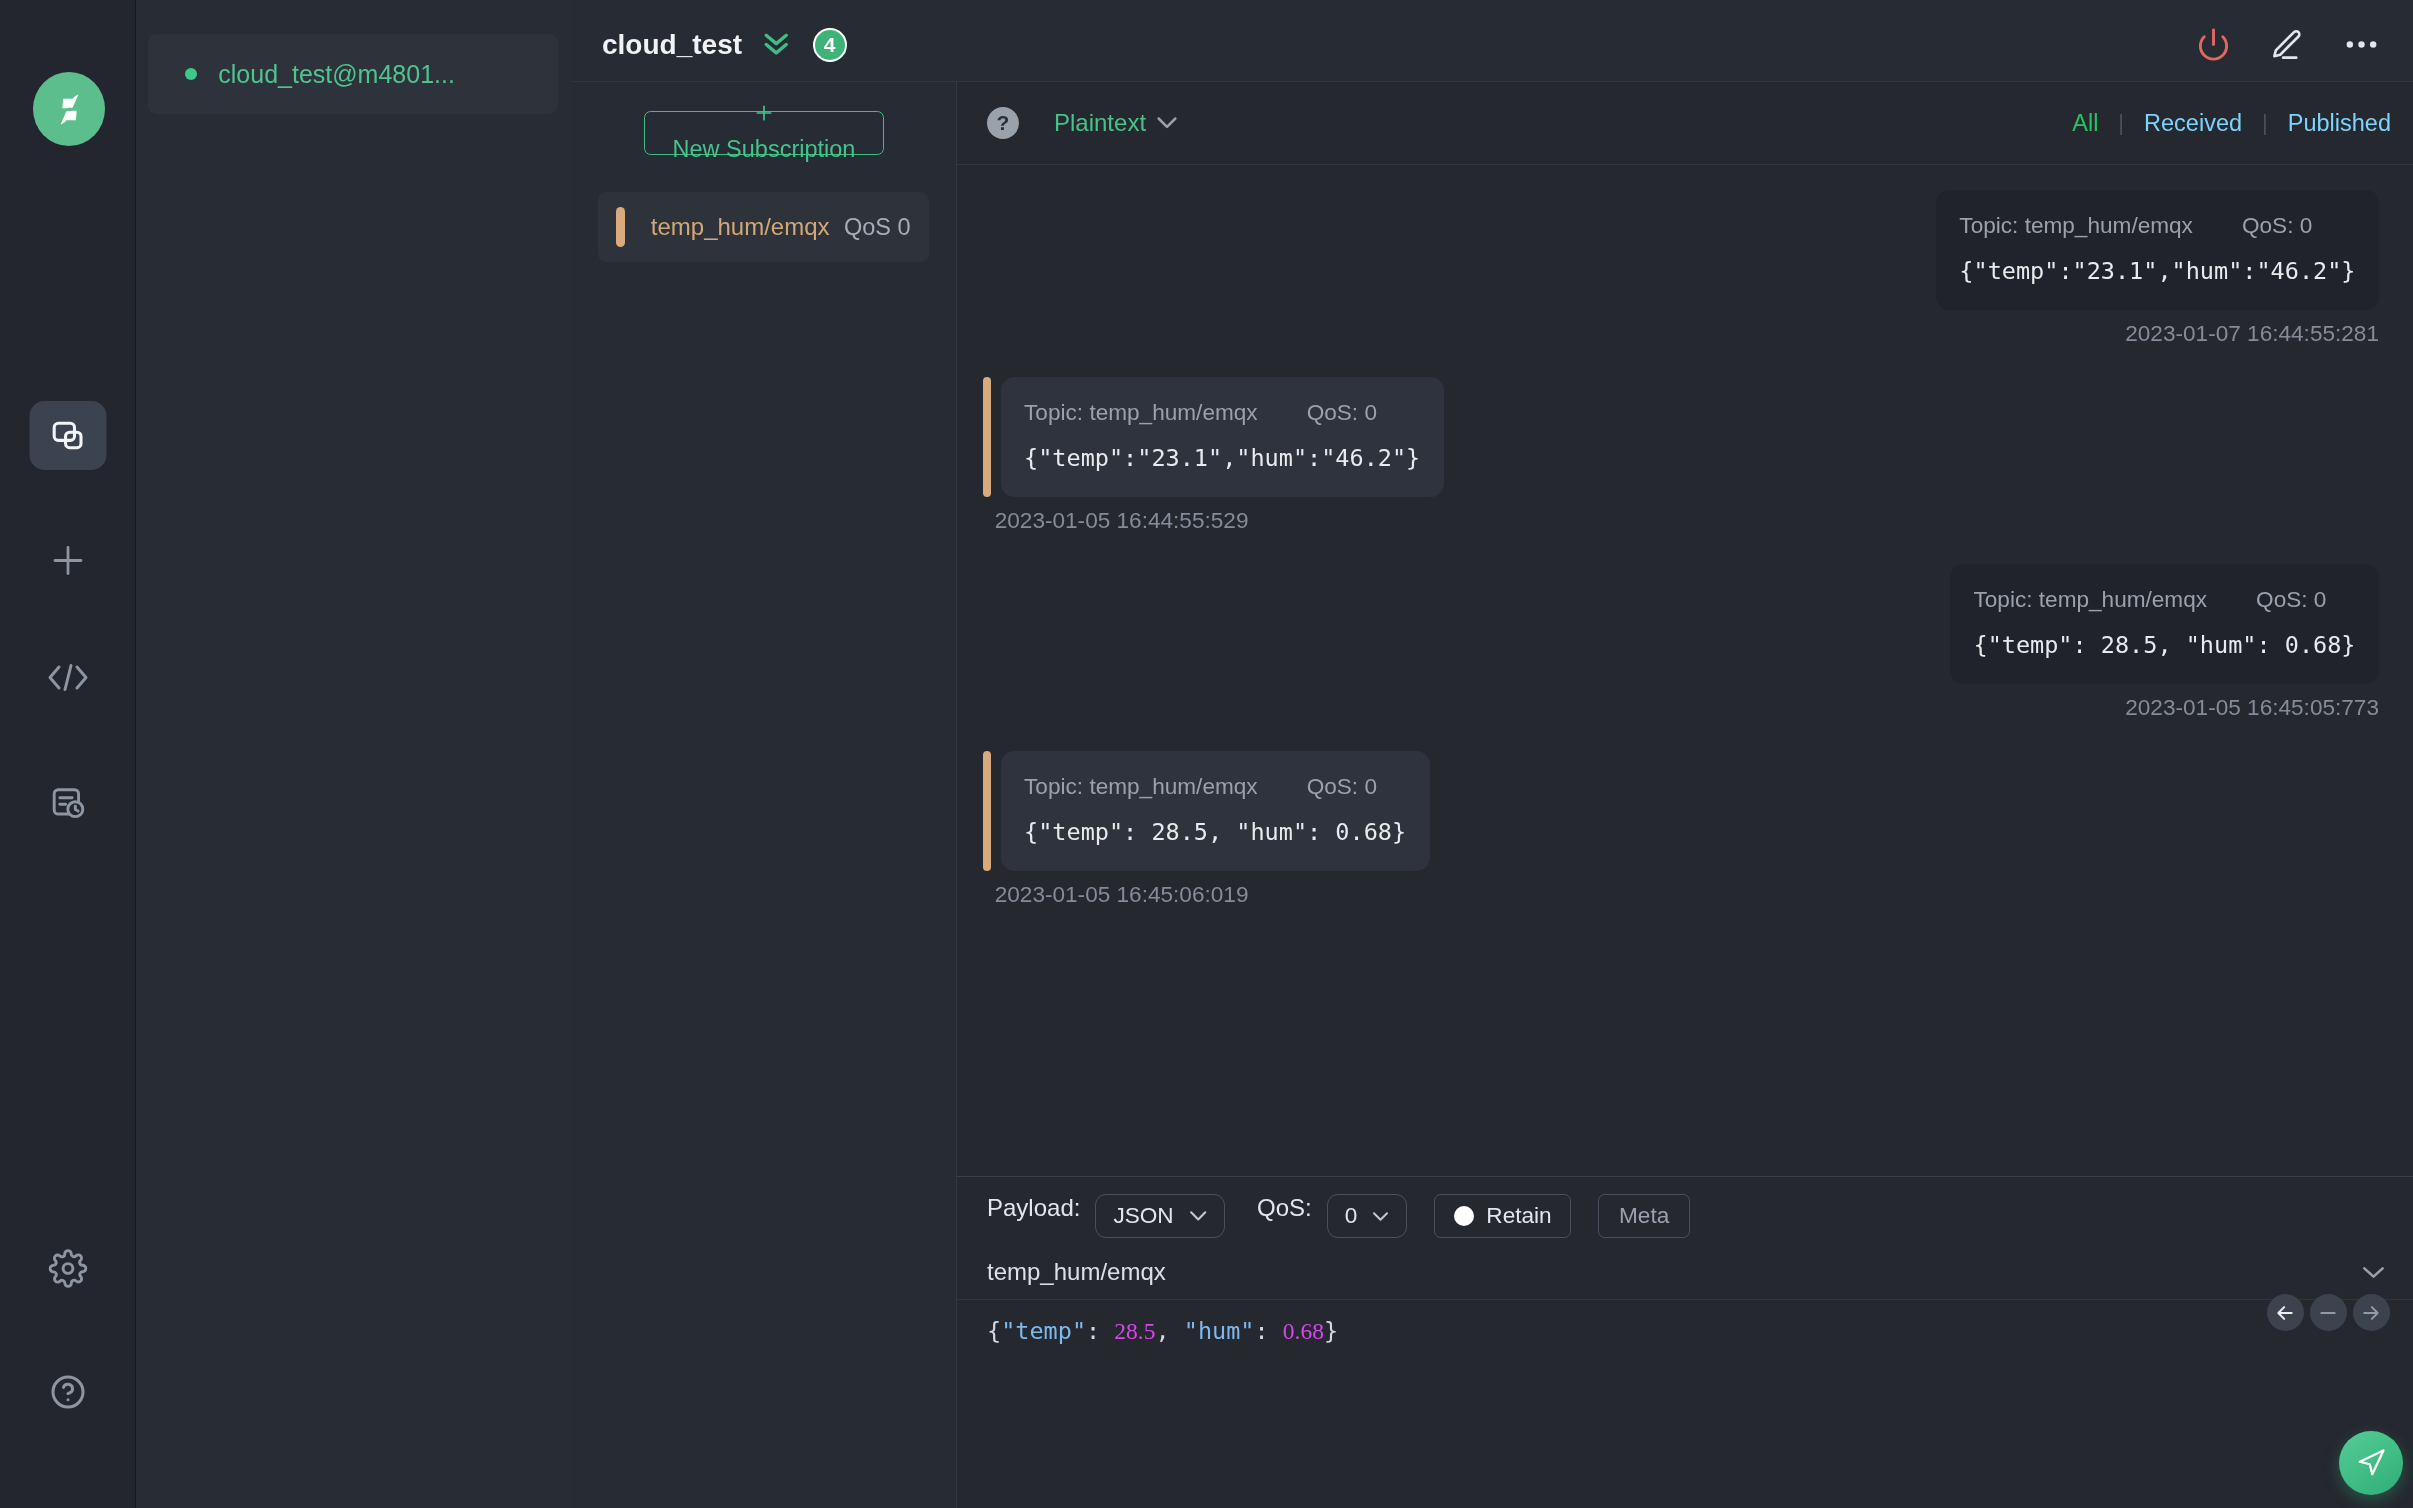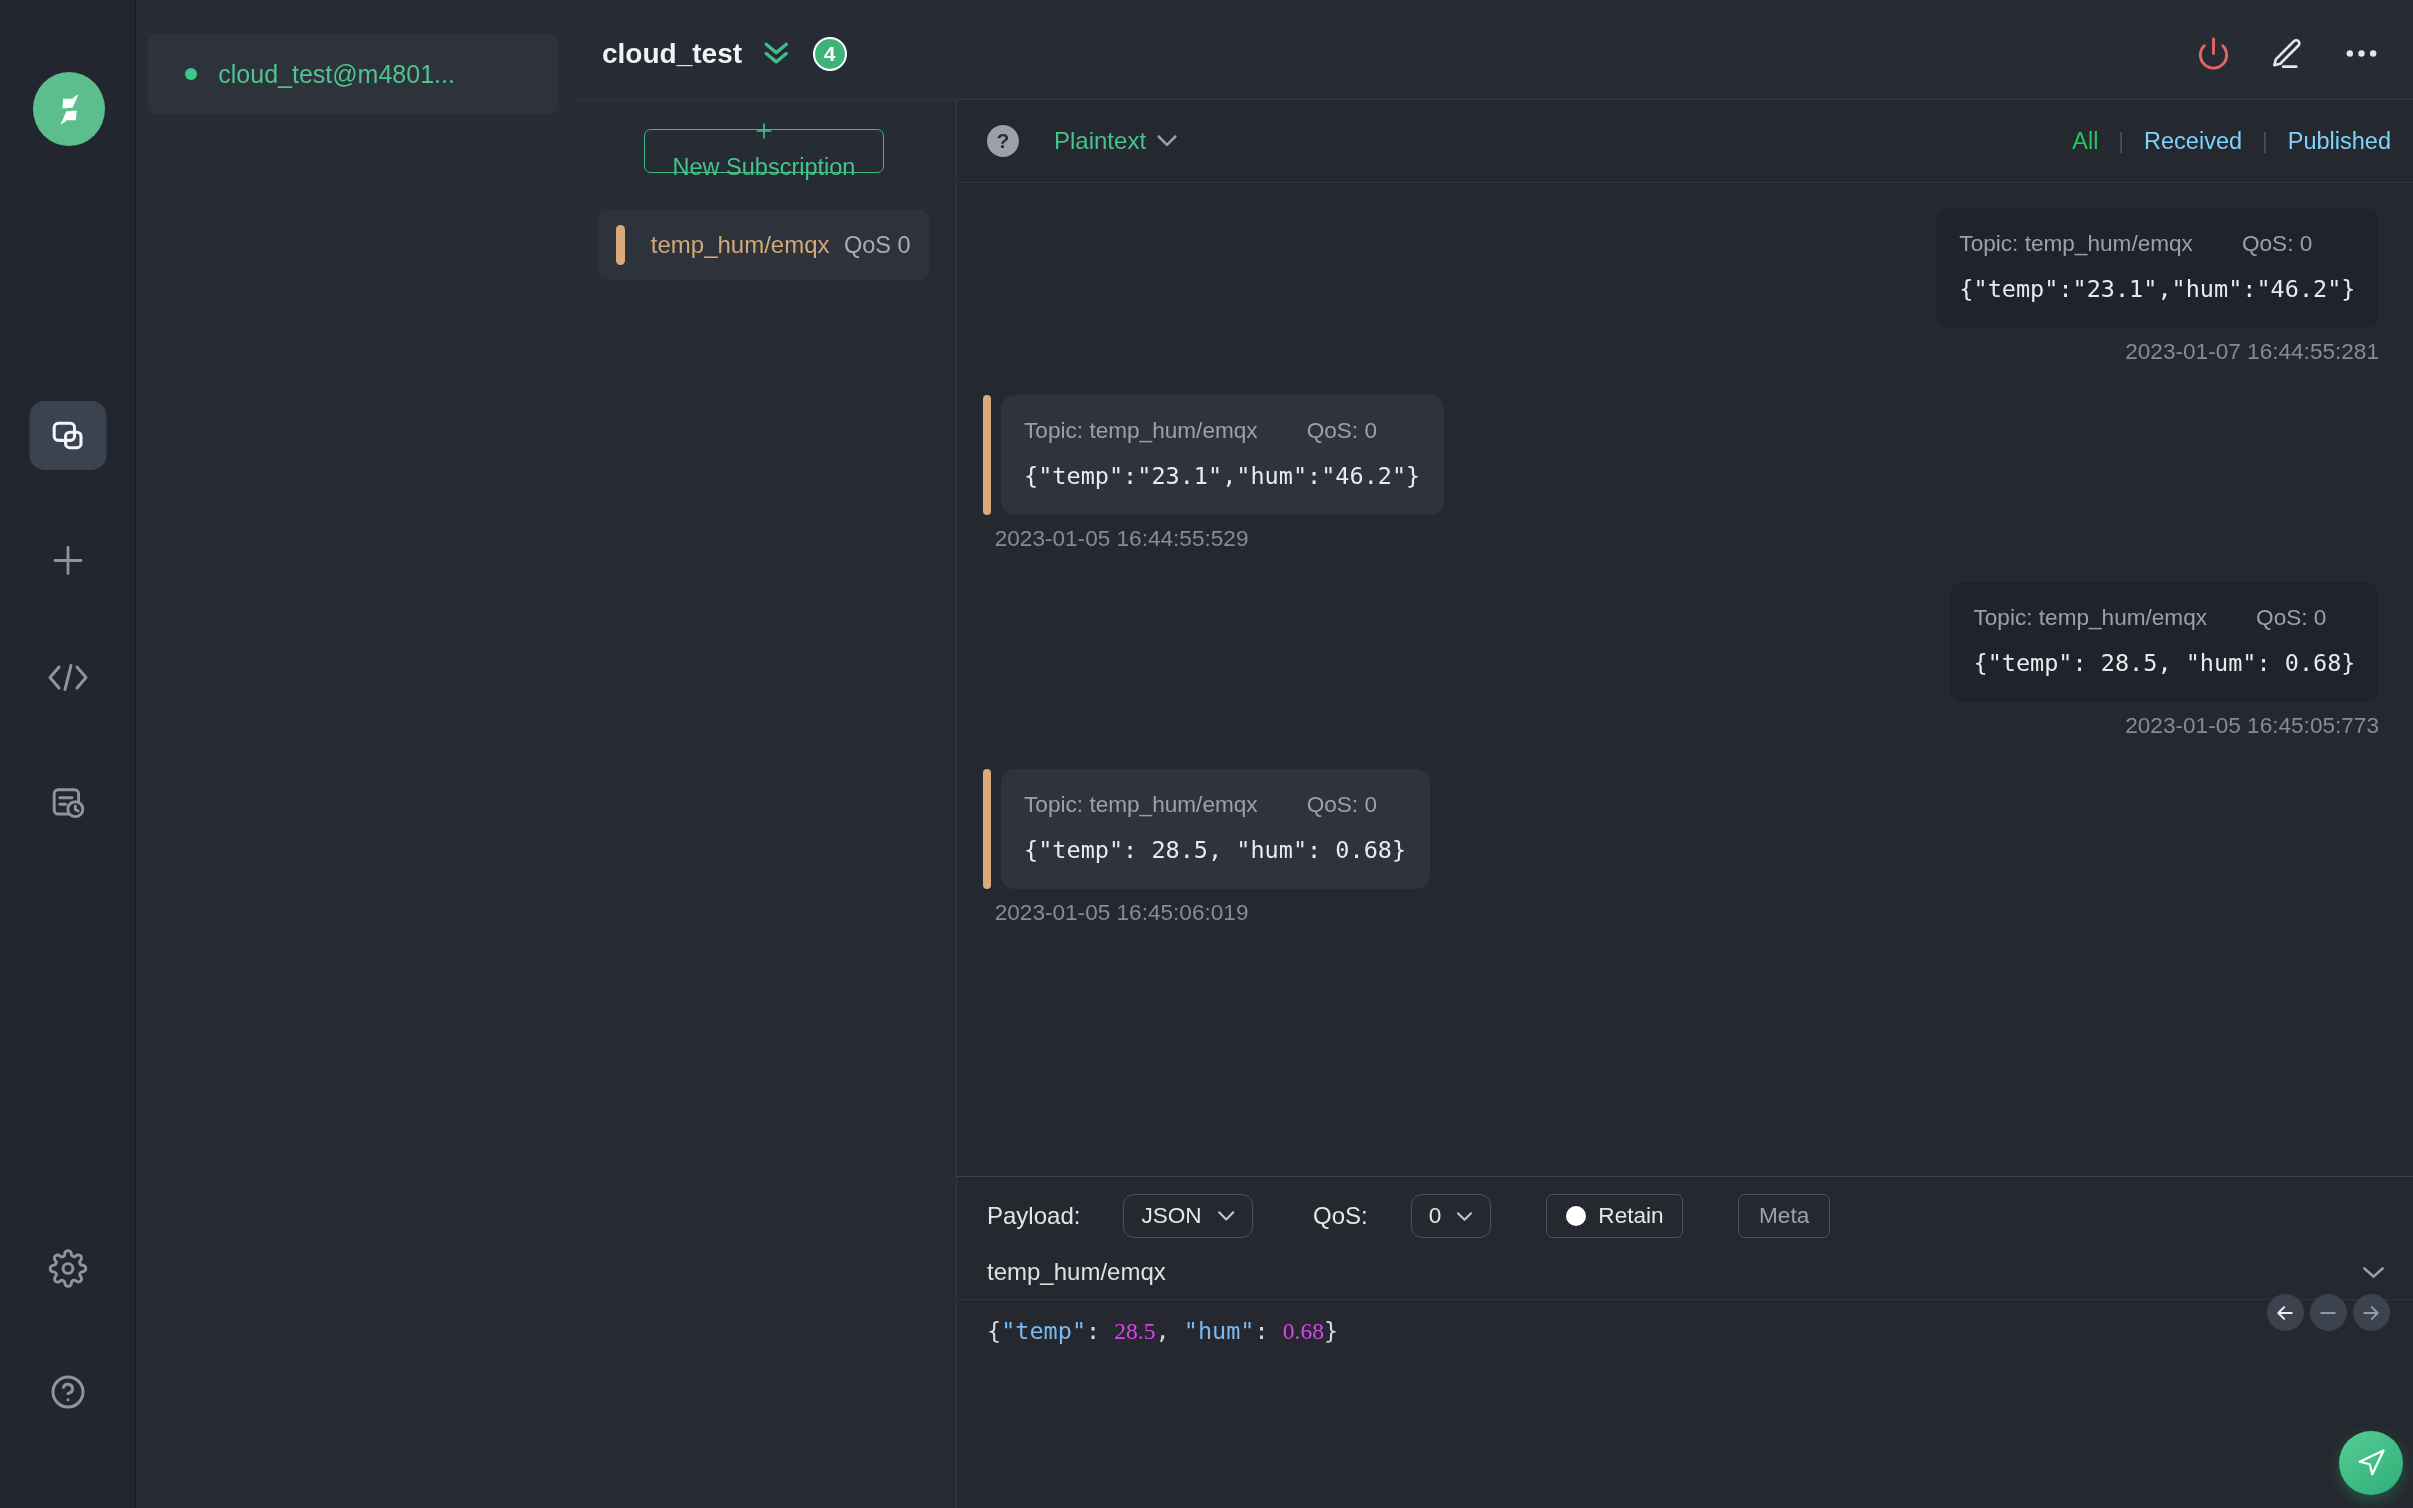--- a/index.html
+++ b/index.html
@@ -44,21 +44,21 @@
   .conn-item {
     margin:34px 14.2px 0 11.7px; height:80px; background:#2e323b; border-radius:8.4px;
     display:flex; align-items:center; padding-left:37px;
   }
   .conn-dot { width:12.6px; height:12.6px; border-radius:50%; background:#3ec98b; }
   .conn-label { margin-left:21px; font-size:25px; color:#4fc48e; }
 
   
   .main { position:absolute; left:572px; top:0; right:0; bottom:0; background:#272b33; display:flex; flex-direction:column; }
   .main-header {
-    height:100px; flex:0 0 auto; display:flex; align-items:center; padding:8px 34px 0 30px;
+    height:82px; flex:0 0 auto; display:flex; align-items:center; padding:8px 34px 0 30px;
     border-bottom:1.7px solid #32363f;
   }
   .main-title { font-size:28px; font-weight:bold; color:#f0f2f5; }
   .dbl-chevron { margin-left:20px; }
   .msg-badge {
     margin-left:22px; width:34px; height:34px; border-radius:50%;
     background:#3db378; border:2.5px solid #fff; color:#fff;
     font-size:21px; font-weight:bold; display:flex; align-items:center; justify-content:center;
   }
   .head-spacer { flex:1; }
@@ -113,21 +113,21 @@
   .card-top { display:flex; gap:49px; font-size:22.6px; color:#9ba1ac; line-height:28.5px; }
   .card-payload {
     margin-top:13.4px; font-family:"DejaVu Sans Mono", monospace;
     font-size:23.5px; line-height:34px; color:#e8eaee; white-space:pre;
   }
   .msg-ts { margin-top:10px; font-size:22.6px; line-height:27px; color:#858c98; }
   .msg.received .msg-ts { margin-left:11.7px; }
 
   
   .publish { flex:0 0 332px; border-top:1.7px solid #3a3f49; position:relative; background:#25282f; }
-  .pub-controls { display:flex; align-items:center; padding:17px 0 0 30px;gap:28px; }
+  .pub-controls { display:flex; padding:17px 0 0 30px; }
   .pub-label { font-size:24px; color:#e3e6ea; }
   .pub-select {
     margin-left:15px; height:44px; border:1.7px solid #4a505c; border-radius:11px; background:transparent;
     display:flex; align-items:center; gap:15px; padding:0 17px; font-size:22.6px; color:#e3e6ea;
     font-family:"Liberation Sans", sans-serif;
   }
   .qos-label { margin-left:32px; }
   .pub-toggle-btn {
     margin-left:27px; height:44px; border:1.7px solid #4a505c; border-radius:6.7px; background:transparent;
     display:flex; align-items:center; gap:12.6px; padding:0 18.4px; font-size:22.6px; color:#e3e6ea;

